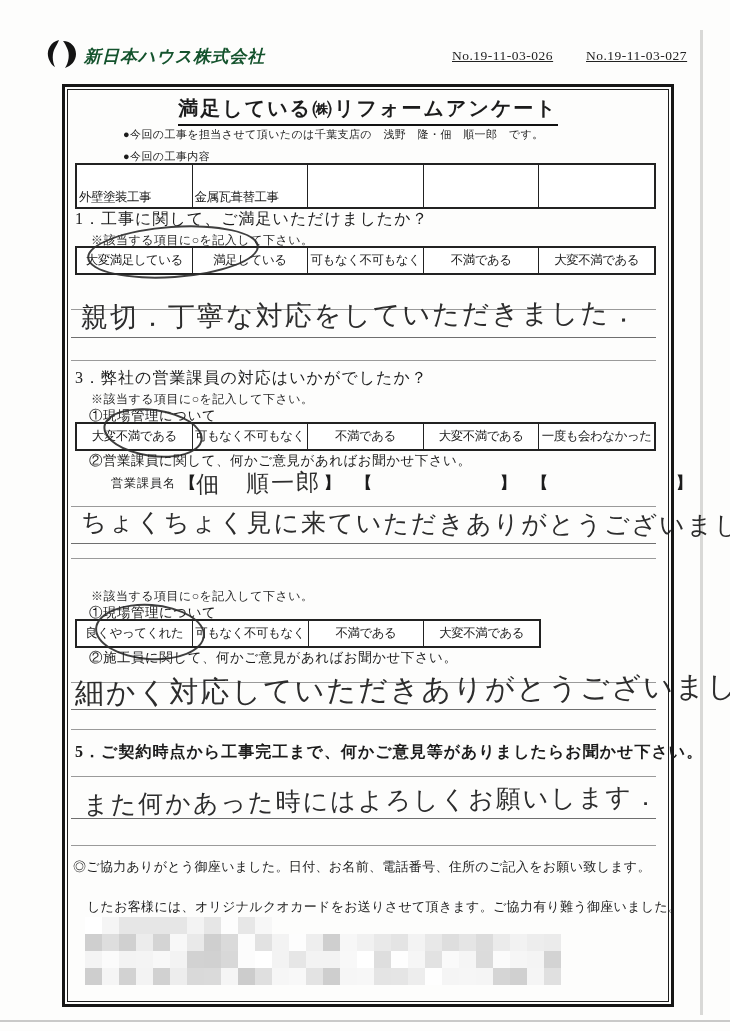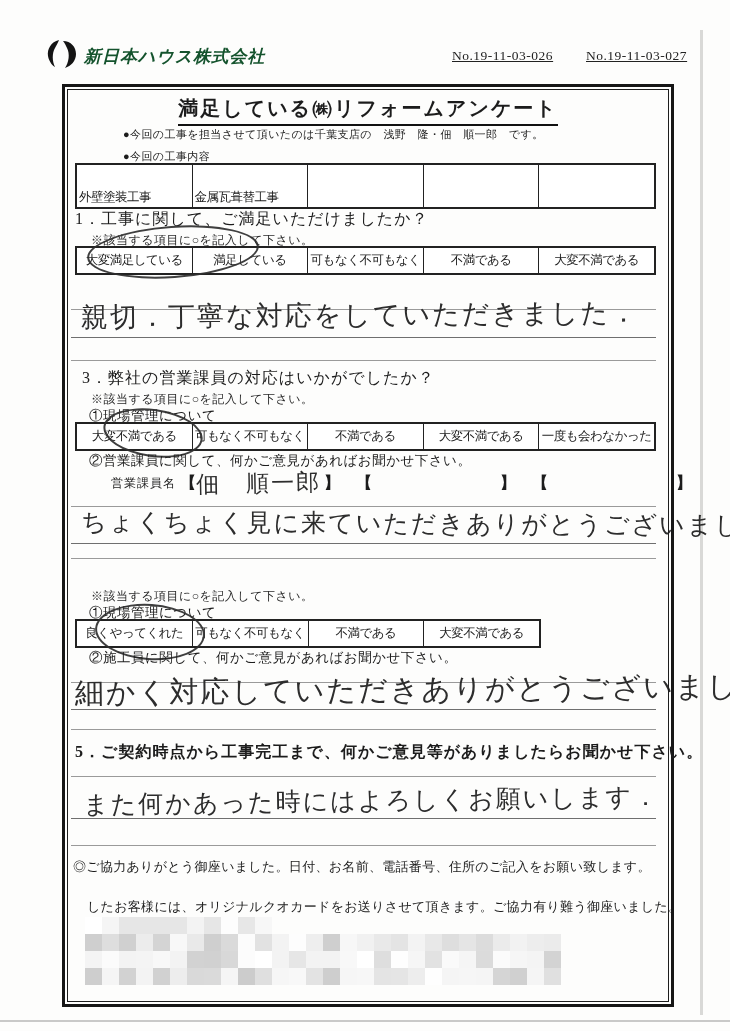--- a/index.html
+++ b/index.html
@@ -83,21 +83,21 @@
       <div class="cell">不満である</div>
       <div class="cell">大変不満である</div>
     </div>
     <div class="abs circle" style="left:22px;top:139px;width:168px;height:48px;transform:rotate(-4deg);"></div>
 
     <div class="abs rule" style="left:6px;top:222px;width:585px;"></div>
     <div class="abs rule dark" style="left:6px;top:250px;width:585px;"></div>
     <div class="abs rule" style="left:6px;top:273px;width:585px;"></div>
     <div class="abs hand" style="left:16px;top:210px;font-size:27px;transform:rotate(-0.5deg);">親切．丁寧な対応をしていただきました．</div>
 
-    <div class="abs qlabel" style="left:17px;top:281px;">3．弊社の営業課員の対応はいかがでしたか？</div>
+    <div class="abs qlabel" style="left:10px;top:281px;">3．弊社の営業課員の対応はいかがでしたか？</div>
     <div class="abs note" style="left:26px;top:304px;">※該当する項目に○を記入して下さい。</div>
     <div class="abs sublabel" style="left:24px;top:320px;">①現場管理について</div>
     <div class="abs tbl" style="left:10px;top:335px;width:577px;height:25px;">
       <div class="cell">大変不満である</div>
       <div class="cell">可もなく不可もなく</div>
       <div class="cell">不満である</div>
       <div class="cell">大変不満である</div>
       <div class="cell">一度も会わなかった</div>
     </div>
     <div class="abs circle" style="left:38px;top:322px;width:96px;height:44px;transform:rotate(8deg);"></div>

